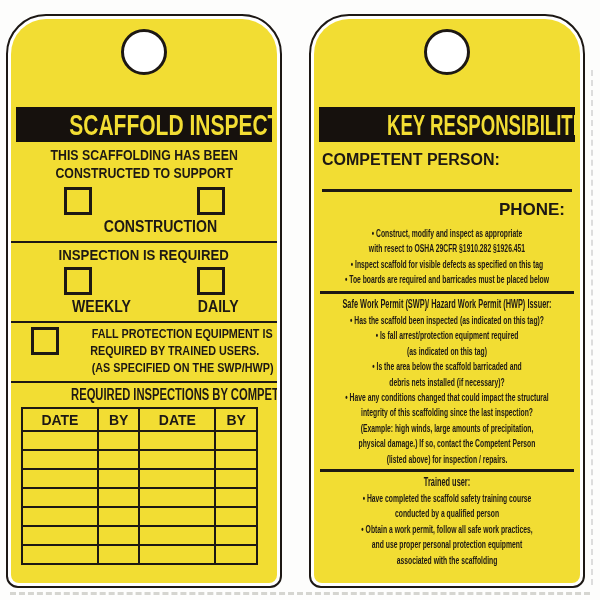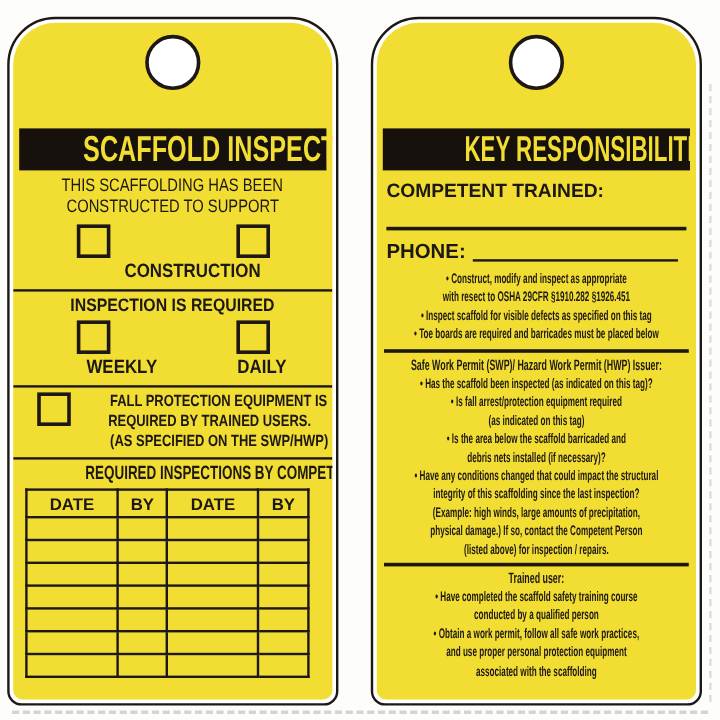--- a/index.html
+++ b/index.html
@@ -15,21 +15,21 @@
   .hole{position:absolute;top:10px;left:50%;transform:translateX(-50%);width:40px;height:40px;
         background:#ffffff;border:3px solid #1d1814;border-radius:50%;}
   .banner{position:absolute;top:88px;left:5px;right:5px;height:35px;background:#16110d;
           text-align:center;line-height:35px;}
   .banner span{display:inline-block;white-space:nowrap;font-weight:bold;font-size:30px;
                color:#f2dd33;transform:scaleX(0.70);transform-origin:center;}
   .cond{display:inline-block;white-space:nowrap;transform-origin:center;}
   .divider{position:absolute;left:0;right:0;height:2px;background:#1d1814;}
   
   .subtitle{position:absolute;top:127px;left:0;right:0;text-align:center;
-            font-weight:normal;font-size:15px;line-height:18px;}
+            font-weight:bold;font-size:15px;line-height:18px;}
   .subtitle .cond{transform:scaleX(0.82);}
   .cb-row{position:absolute;left:0;right:0;display:flex;}
   .cb-row > div{flex:1;display:flex;justify-content:center;}
   .checkbox{width:22px;height:22px;border:3px solid #1d1814;background:transparent;}
   .opt-row{position:absolute;left:0;right:0;display:flex;font-weight:bold;font-size:16px;padding-left:32px;}
   .opt-row > div{flex:1;text-align:center;}
   .opt-row .cond{transform:scaleX(0.88);}
   .center-head{position:absolute;left:0;right:0;text-align:center;font-weight:bold;font-size:15px;}
   .center-head .cond{transform:scaleX(0.88);}
   .fall{position:absolute;top:306px;left:0;right:0;}
@@ -39,21 +39,21 @@
   .fall-text .cond{transform:scaleX(0.80);}
   .tbl-head{position:absolute;top:367px;left:0;right:0;text-align:center;font-weight:bold;font-size:16px;}
   .tbl-head .cond{transform:scaleX(0.70);}
   table.insp{position:absolute;top:388px;left:10px;border-collapse:collapse;width:237px;}
   table.insp th{border:2px solid #1d1814;height:21px;font-size:14px;font-weight:bold;text-align:center;padding:0;}
   table.insp td{border:2px solid #1d1814;height:17px;padding:0;}
   
   .label-line{position:absolute;left:8px;right:8px;font-weight:bold;font-size:16px;}
   .cp-underline{position:absolute;top:170px;left:8px;right:8px;height:2.5px;background:#1d1814;}
   .phone-row{position:absolute;top:181px;left:8px;right:15px;display:flex;align-items:flex-end;
-             font-weight:bold;font-size:17px;}
+             font-weight:bold;font-size:17px;flex-direction:column;}
   .phone-row .fill-line{flex:1;border-bottom:2.5px solid #1d1814;margin:0 0 2px 6px;height:14px;}
   .squeeze{position:absolute;left:50%;width:452px;transform:translateX(-50%) scaleX(0.59);
            transform-origin:center top;}
   .squeeze .bln{text-align:center;font-weight:bold;font-size:11.5px;line-height:15.4px;white-space:nowrap;}
   .sec-head{position:absolute;left:50%;width:452px;transform:translateX(-50%) scaleX(0.59);
             transform-origin:center top;text-align:center;font-weight:bold;font-size:12.5px;white-space:nowrap;}
   .thick{height:3px;left:6px;right:6px;}
   
   .bottom-edge{position:absolute;left:10px;right:10px;top:592px;border-top:3px dashed #d5d5d0;}
   .right-edge{position:absolute;left:591px;top:70px;height:515px;border-left:2px dashed #dddddd;}
@@ -184,21 +184,21 @@
   </div>
 
   <div class="tag tag-right">
     <div class="tag-inner">
       <div class="hole"></div>
 
       <div class="banner">
         <span style="transform:scaleX(0.62);">KEY RESPONSIBILITIES:</span>
       </div>
 
-      <div class="label-line" style="top:132px;">COMPETENT TRAINED:</div>
+      <div class="label-line" style="top:132px;">COMPETENT PERSON:</div>
       <div class="cp-underline"></div>
 
       <div class="phone-row">
         <span>PHONE:</span>
         <span class="fill-line"></span>
       </div>
 
       <div class="squeeze" style="top:207px;">
           <div class="bln">• Construct, modify and inspect as appropriate</div>
           <div class="bln">with resect to OSHA 29CFR §1910.282 §1926.451</div>

